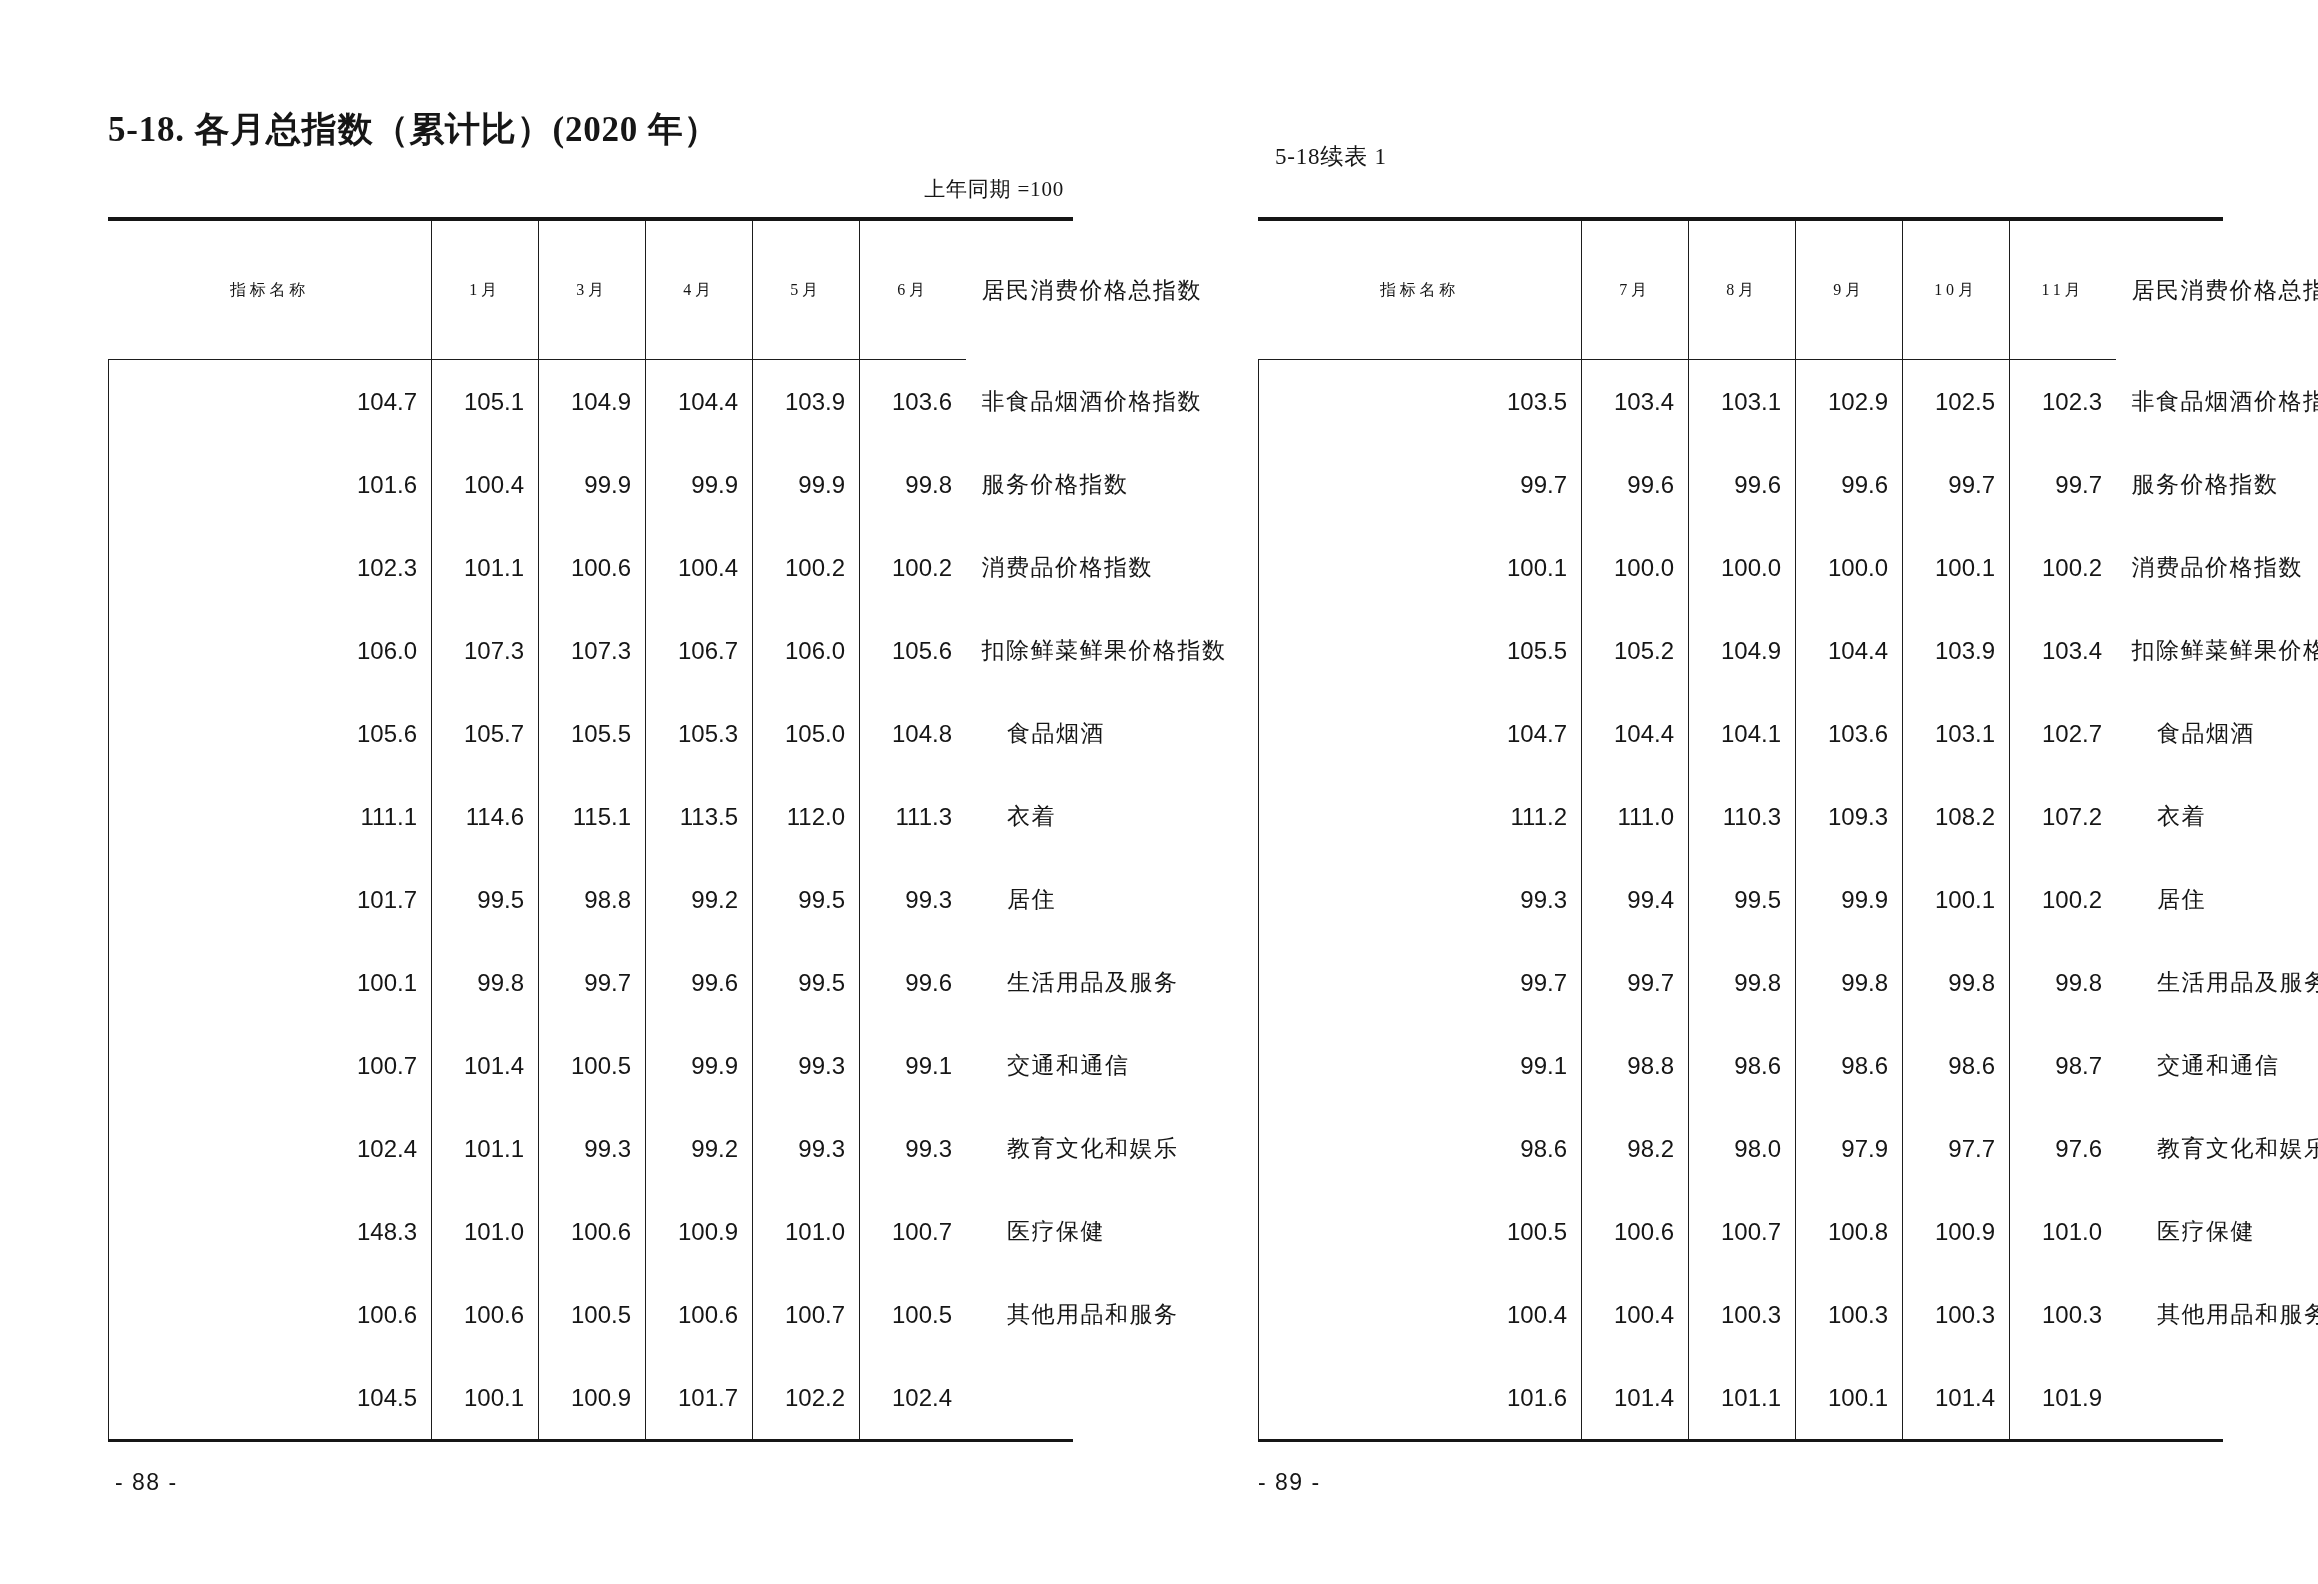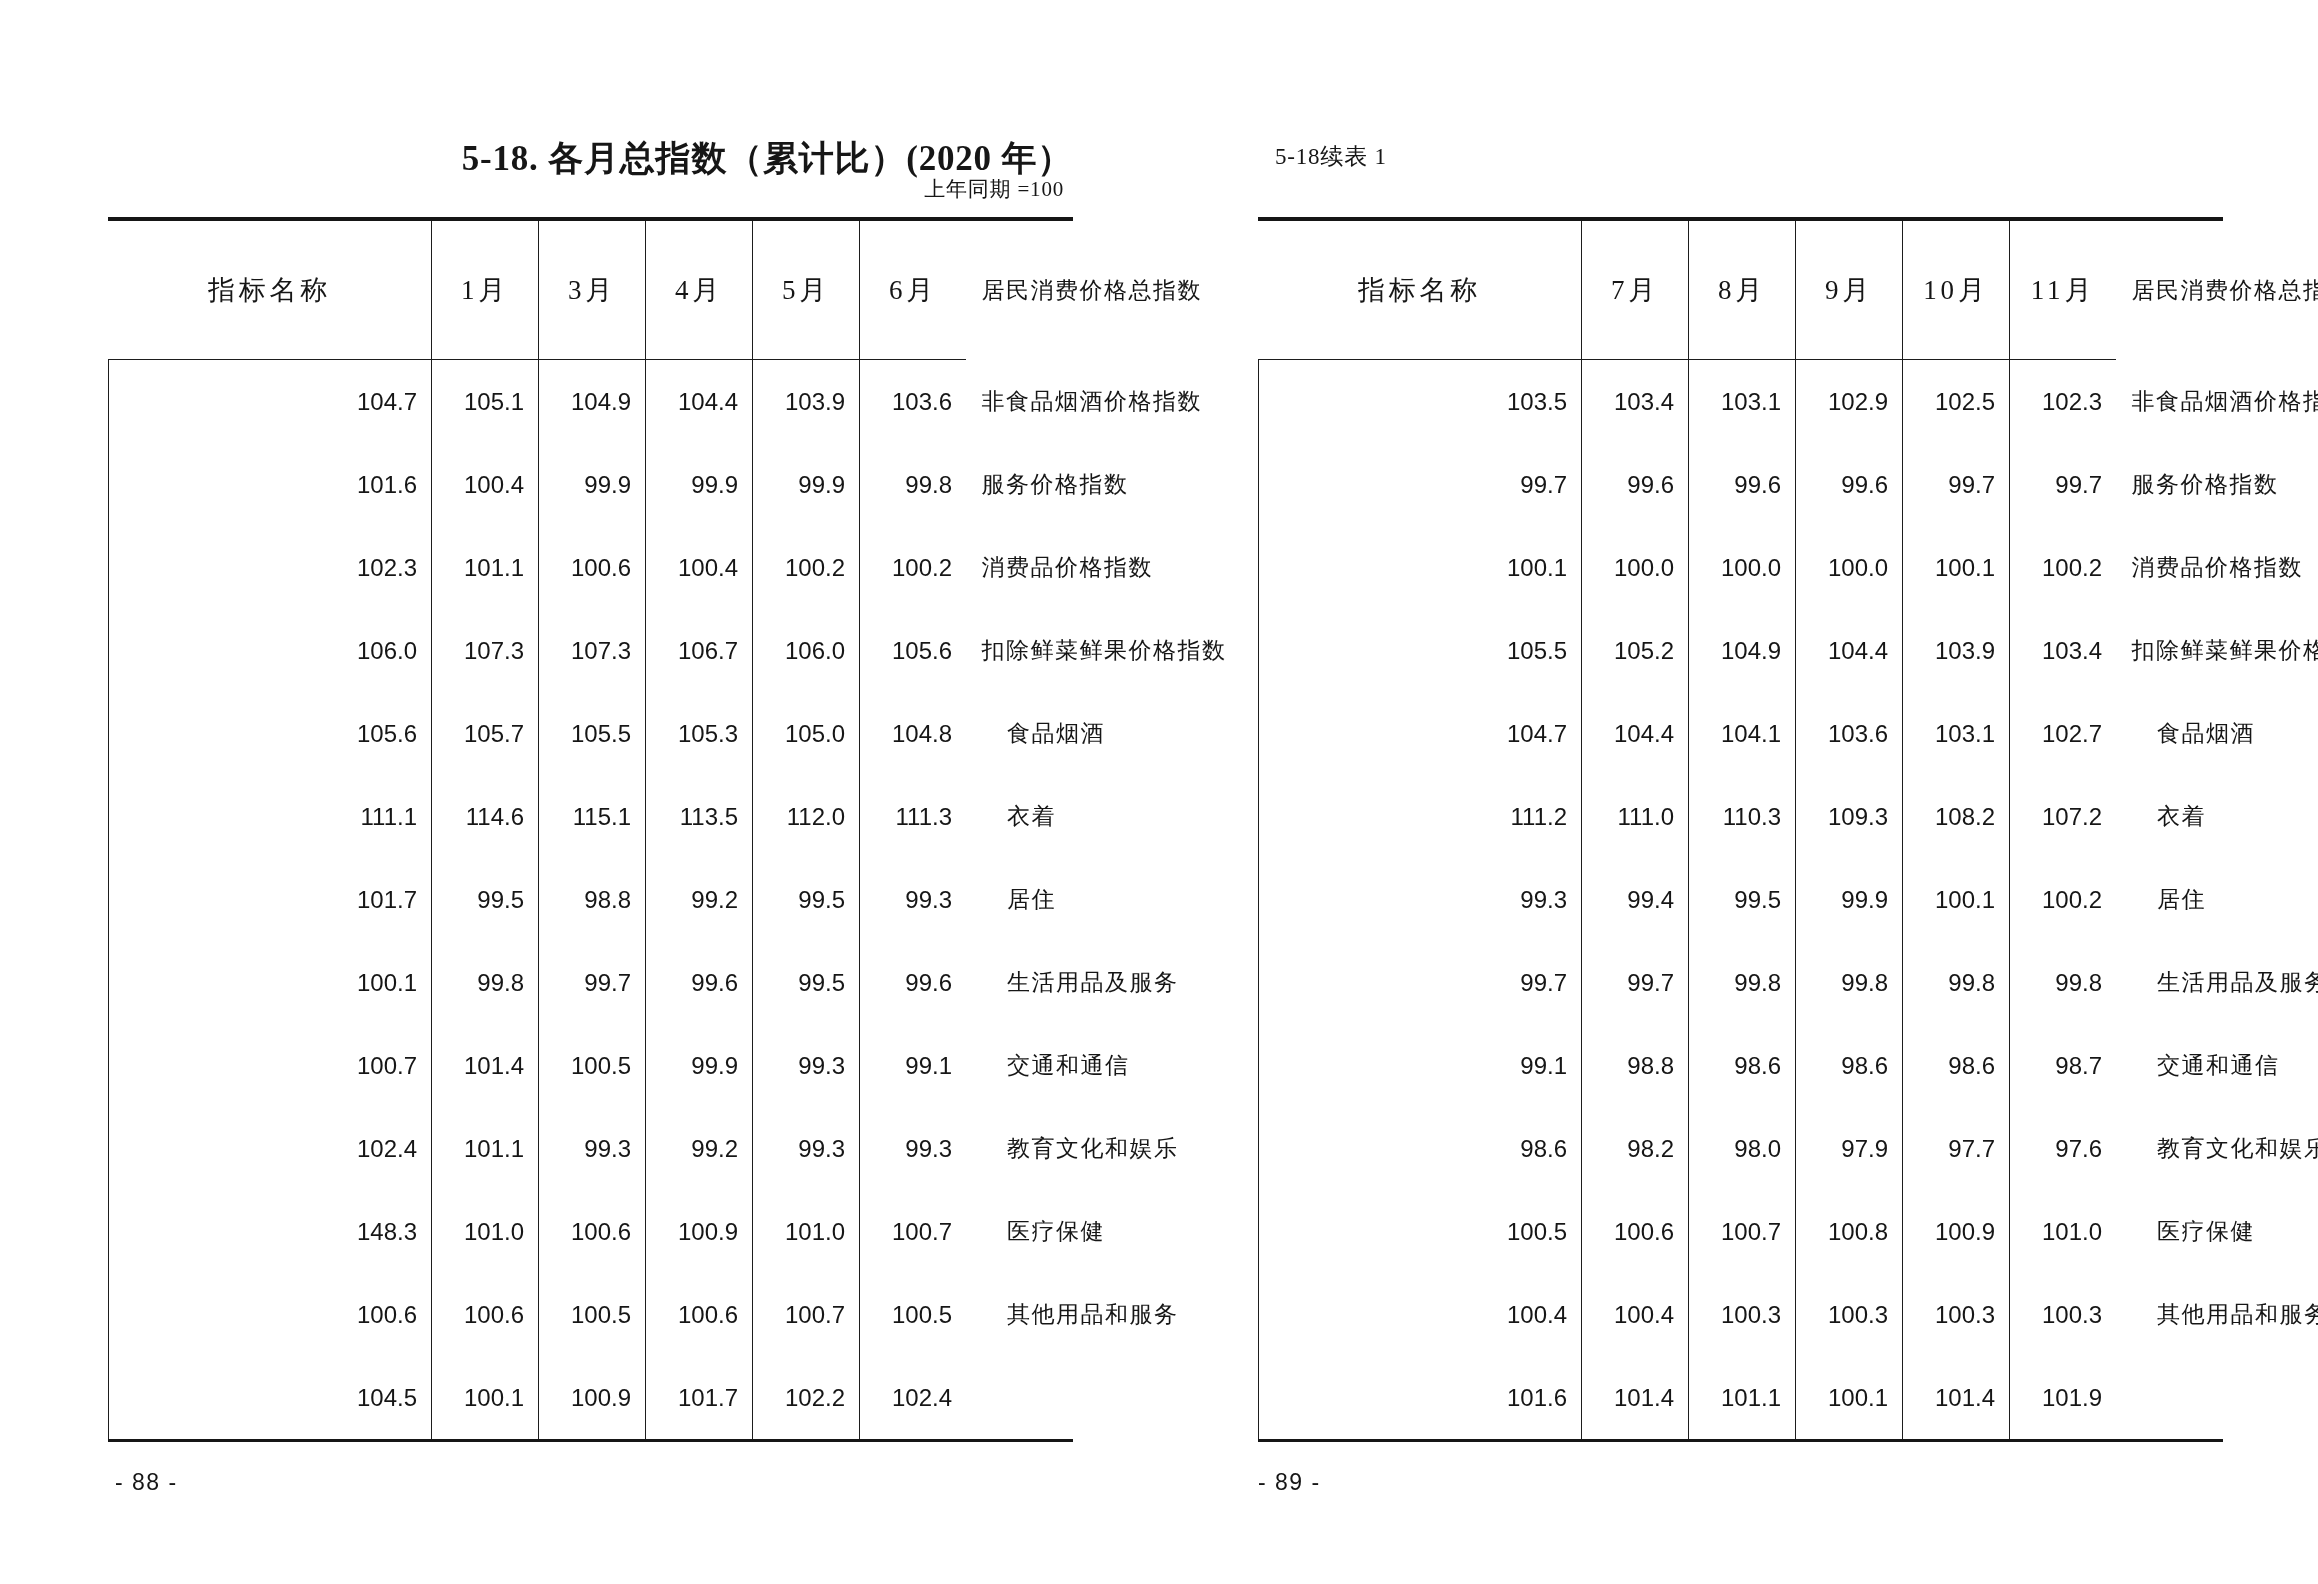--- a/index.html
+++ b/index.html
@@ -7,22 +7,22 @@
     width:2319px;height:1584px;
     background:#ffffff;
     font-family:"Liberation Serif","DejaVu Serif",serif;
     color:#161616;
     overflow:hidden;
     position:relative;
   }
   .sheet{position:absolute;inset:0;background:#ffffff;}
 
   .main-title{
-    position:absolute;left:108px;top:135px;width:965px;
-    text-align:right;font-size:35px;font-weight:bold;letter-spacing:0.8px;
+    position:absolute;left:108px;top:106px;width:965px;
+    text-align:left;font-size:35px;font-weight:bold;letter-spacing:0.8px;
     white-space:nowrap;
   }
   .unit-note{
     position:absolute;left:108px;top:175px;width:956px;
     text-align:right;font-size:21px;letter-spacing:0.8px;
   }
   .cont-title{
     position:absolute;left:1275px;top:141px;
     font-size:23px;letter-spacing:0.8px;text-align:right;
   }
@@ -33,21 +33,21 @@
     grid-template-columns:323px repeat(6,107px);
     grid-template-rows:139px repeat(13,83px);
     border-top:4.6px solid #161616;
     border-bottom:3.8px solid #161616;
   }
   .left-table{left:108px;}
   .right-table{left:1258px;}
 
   .hc{
     display:flex;align-items:center;justify-content:center;
-    font-size:27px;letter-spacing:3.8px;
+    font-size:16px;letter-spacing:3.8px;
     border-bottom:1.5px solid #1d1d1d;
     box-sizing:border-box;
   }
   .vl{border-left:1.5px solid #1d1d1d;box-sizing:border-box;}
   .lc{
     display:flex;align-items:center;
     font-size:23px;letter-spacing:1.5px;
     padding-left:15.4px;box-sizing:border-box;
     white-space:nowrap;
   }

